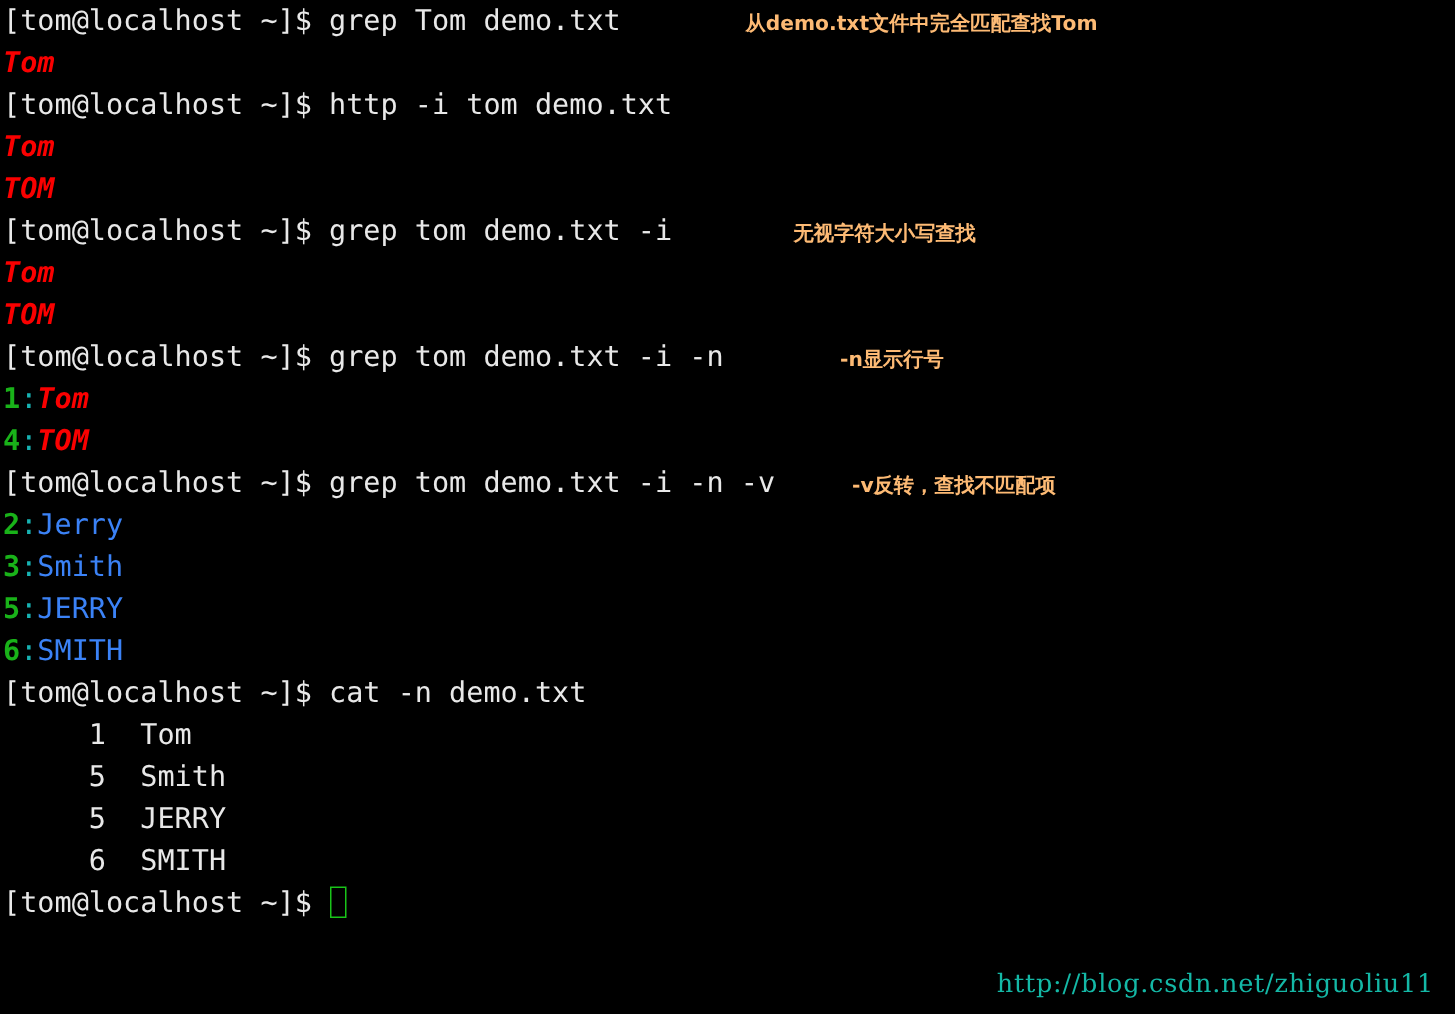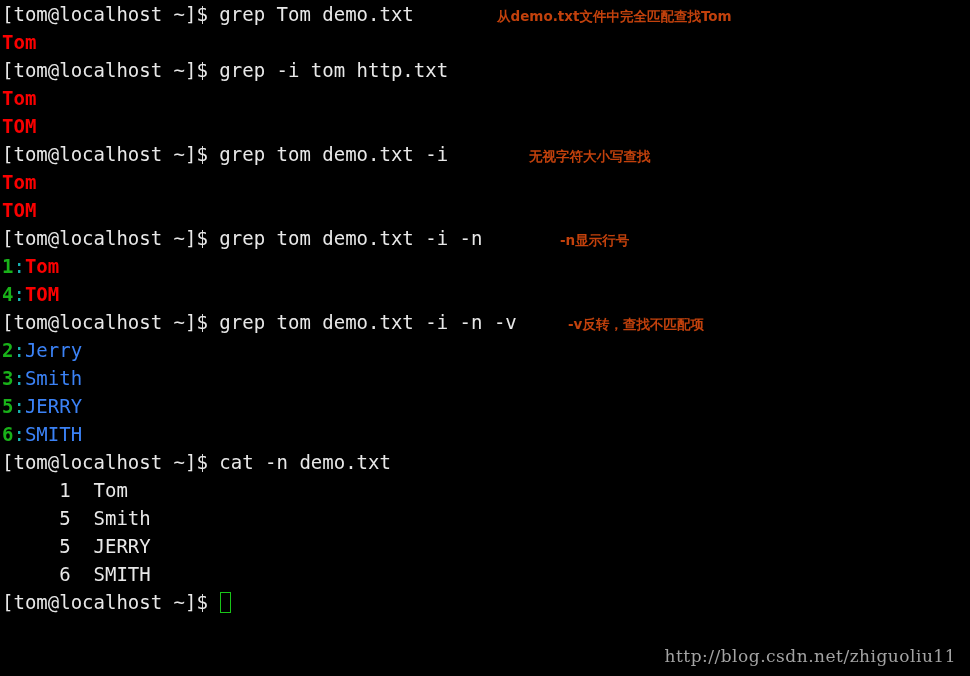--- a/index.html
+++ b/index.html
@@ -28,28 +28,28 @@
   .line {
     height: 28px;
     line-height: 28px;
     white-space: pre;
     color: #e8e8e8;
     padding-left: 2px;
     position: relative;
   }
   .seg { white-space: pre; }
   .c-white  { color: #e8e8e8; }
-  .c-red    { color: #fa0000; font-weight: bold; }
+  .c-red    { color: #fa0000; font-weight: bold; font-style: italic; }
   .c-green  { color: #19b219; font-weight: bold; }
   .c-cyan   { color: #17b2b2; }
   .c-plain  { color: #3b82f6; }
 
   .annot {
     position: absolute;
-    color: #c2410c;
+    color: #fdba74;
     font-family: "DejaVu Sans", "Liberation Sans", sans-serif;
     font-size: 13.5px;
     font-weight: bold;
     line-height: 28px;
     white-space: pre;
     letter-spacing: 0px;
   }
 
   .cursor {
     display: inline-block;
@@ -58,39 +58,39 @@
     border: 1.5px solid #19c419;
     box-sizing: border-box;
     vertical-align: -4px;
     margin-left: 1px;
   }
 
   .watermark {
     position: absolute;
     right: 14px;
     bottom: 6px;
-    color: #a3a3a3;
+    color: #14b8a6;
     font-family: "DejaVu Serif", "Liberation Serif", serif;
     font-size: 17px;
     letter-spacing: 0.5px;
     white-space: pre;
   }
 </style>
 </head>
 <body>
 
 <div id="terminal">
 
   <div class="screen">
 
     <div class="line"><span class="seg c-white">[tom@localhost ~]$ </span><span class="seg c-white">grep Tom demo.txt</span></div>
 
     <div class="line"><span class="seg c-red">Tom</span></div>
 
-    <div class="line"><span class="seg c-white">[tom@localhost ~]$ </span><span class="seg c-white">grep -i tom http.txt</span></div>
+    <div class="line"><span class="seg c-white">[tom@localhost ~]$ </span><span class="seg c-white">http -i tom demo.txt</span></div>
 
     <div class="line"><span class="seg c-red">Tom</span></div>
 
     <div class="line"><span class="seg c-red">TOM</span></div>
 
     <div class="line"><span class="seg c-white">[tom@localhost ~]$ </span><span class="seg c-white">grep tom demo.txt -i</span></div>
 
     <div class="line"><span class="seg c-red">Tom</span></div>
 
     <div class="line"><span class="seg c-red">TOM</span></div>

